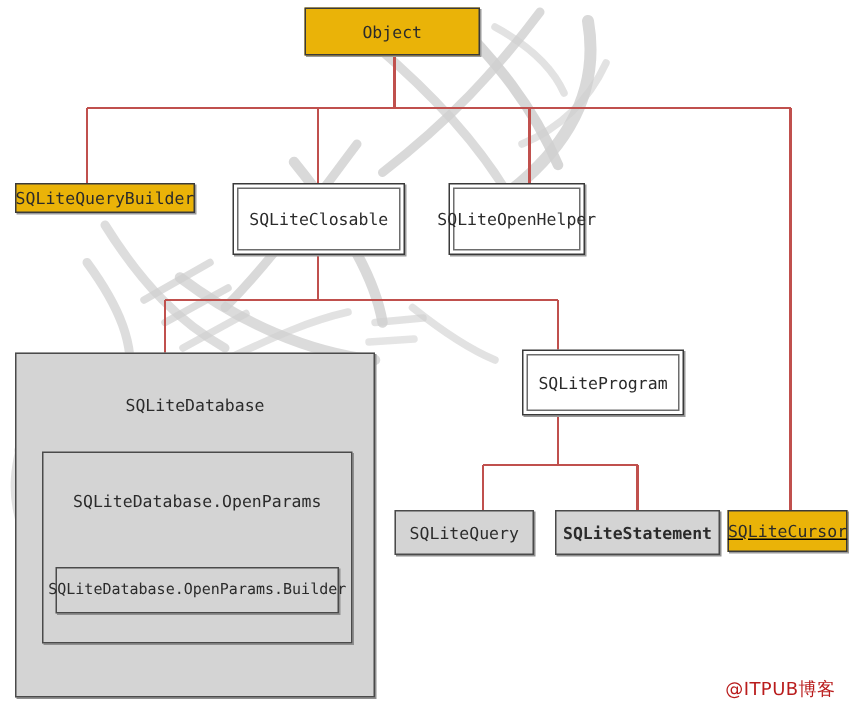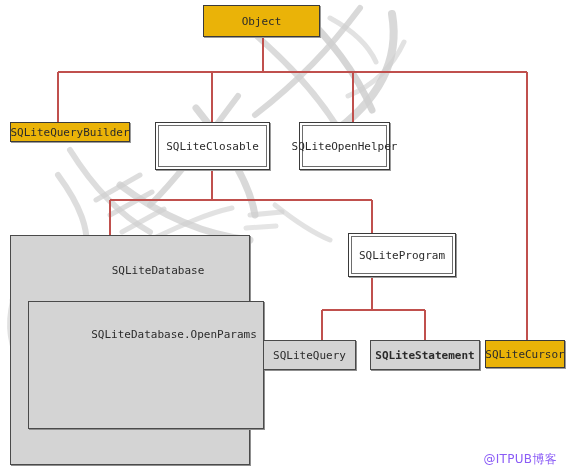--- a/index.html
+++ b/index.html
@@ -25,21 +25,21 @@
     height: 476px;
     pointer-events: none;
     z-index: 1;
   }
   .wm-credit {
     position: absolute;
     right: 10px;
     bottom: 8px;
     font-family: "DejaVu Sans", "Liberation Sans", sans-serif;
     font-size: 12px;
-    color: #8b5cf6;
+    color: #b91c1c;
     letter-spacing: 0.3px;
     z-index: 6;
     pointer-events: none;
   }
   
   .lines {
     position: absolute;
     left: 0; top: 0;
     width: 567px;
     height: 476px;
@@ -98,21 +98,20 @@
     box-shadow: 1px 1px 0 #8f8f8f;
     display: block;
   }
   .container-title {
     position: absolute;
     left: 0;
     width: 100%;
     text-align: center;
     font-size: 11px;
     color: #2b2b2b;
-    padding-left: 28px;
   }
 </style>
 </head>
 <body>
 
 <div id="diagram">
 
   <svg class="wm-layer" viewBox="0 0 567 476" xmlns="http://www.w3.org/2000/svg" aria-hidden="true">
     <g stroke="#cfcfcf" fill="none" stroke-linecap="round" stroke-linejoin="round">
       <path d="M300 10 C 330 40, 355 70, 372 110" stroke-width="7" opacity="0.85"></path>
@@ -179,39 +178,42 @@
 
   <div class="node box-double" style="left:299px; top:122px; width:91px; height:48px;">
     <div class="inner">
       <span class="label">SQLiteOpenHelper</span>
     </div>
   </div>
 
   <div class="node box-container" style="left:10px; top:235px; width:240px; height:230px;">
     <span class="container-title" style="top:28px;">SQLiteDatabase</span>
 
-    <div class="node box-container" style="left:17px; top:65px; width:236px; height:128px;">
+    <div class="node box-container" style="left:17px; top:65px; width:207px; height:128px;">
       <span class="container-title" style="top:26px;">SQLiteDatabase.OpenParams</span>
 
+      <div class="node box-gray" style="left:8px; top:76px; width:189px; height:31px;">
+        <span class="label" style="font-size:10px;">SQLiteDatabase.OpenParams.Builder</span>
+      </div>
     </div>
   </div>
 
   <div class="node box-double" style="left:318px; top:233px; width:108px; height:44px;margin-left:30px;">
     <div class="inner">
       <span class="label">SQLiteProgram</span>
     </div>
   </div>
 
   <div class="node box-gray" style="left:263px; top:340px; width:93px; height:30px;">
     <span class="label">SQLiteQuery</span>
   </div>
 
   <div class="node box-gray" style="left:370px; top:340px; width:110px; height:30px;font-weight:bold;">
     <span class="label">SQLiteStatement</span>
   </div>
 
-  <div class="node box-plain" style="left:485px; top:340px; width:80px; height:28px;">
+  <div class="node box-plain" style="left:485px; top:340px; width:80px; height:28px;text-decoration:underline;">
     <span class="label">SQLiteCursor</span>
   </div>
 
   <div class="wm-credit">@ITPUB博客</div>
 
 </div>
 
 </body></html>

